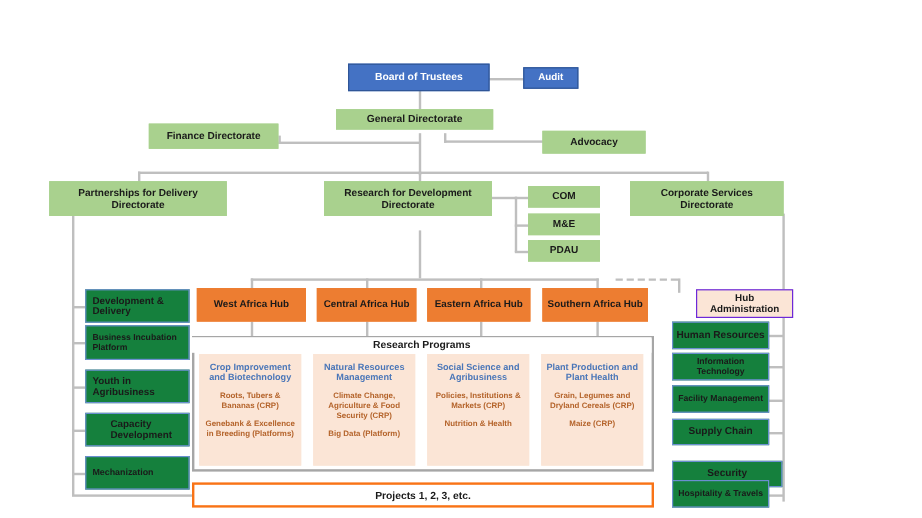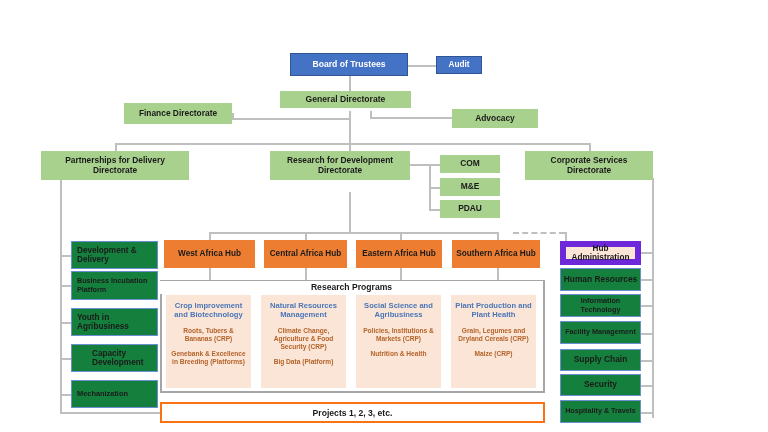--- a/index.html
+++ b/index.html
@@ -30,21 +30,21 @@
     line-height: 1.12;
     font-weight: bold;
     color: #1a1a1a;
     padding: 1px 2px;
     z-index: 5;
   }
   .blue   { background: #4472c4; color: #ffffff; border: 1px solid #2f5597; }
   .green  { background: #a9d18e; border: 1px solid #a9d18e; }
   .orange { background: #ed7d31; border: 1px solid #ed7d31; }
   .steel  { background: #15803d; border: 1px solid #6b8fd0; color: #1a1a1a; }
-  .peachbox { background: #fbe5d6; border: 6px solid #6d28d9; color: #1a1a1a; }
+  .peachbox { background: #fbe5d6; border: 1px solid #6d28d9; color: #1a1a1a; margin-left: 20px; }
 
   
   .ln {
     position: absolute;
     background: #bfbfbf;
     z-index: 1;
   }
   .lnh { height: 2px; }
   .lnv { width: 2px; }
   .dashed-h {
@@ -204,21 +204,21 @@
   <div class="node steel" style="left:71px; top:271px; width:87px; height:29px; font-size:7.2px; justify-content:flex-start; text-align:left; padding-left:5px;">Business Incubation Platform</div>
   <div class="node steel" style="left:71px; top:308px; width:87px; height:28px; font-size:8.2px; justify-content:flex-start; text-align:left; padding-left:5px;">Youth in Agribusiness</div>
   <div class="node steel" style="left:71px; top:344px; width:87px; height:28px; font-size:8.2px; justify-content:flex-start; text-align:left; padding-left:20px;">Capacity Development</div>
   <div class="node steel" style="left:71px; top:380px; width:87px; height:28px; font-size:7.4px; justify-content:flex-start; text-align:left; padding-left:5px;">Mechanization</div>
 
   <div class="node peachbox" style="left:560px; top:241px; width:81px; height:24px; font-size:8.2px;">Hub Administration</div>
   <div class="node steel" style="left:560px; top:268px; width:81px; height:23px; font-size:8.4px;">Human Resources</div>
   <div class="node steel" style="left:560px; top:294px; width:81px; height:23px; font-size:7.2px;">Information Technology</div>
   <div class="node steel" style="left:560px; top:321px; width:81px; height:23px; font-size:7.2px;">Facility Management</div>
   <div class="node steel" style="left:560px; top:349px; width:81px; height:22px; font-size:8.4px;">Supply Chain</div>
-  <div class="node steel" style="left:560px; top:374px; width:81px; height:22px; font-size:8.4px;">Security</div>
+  <div class="node steel" style="left:560px; top:384px; width:92px; height:22px; font-size:8.4px;">Security</div>
   <div class="node orange" style="left:164px; top:240px; width:91px; height:28px; font-size:8.2px;">West Africa Hub</div>
 
   <div class="node steel" style="left:560px; top:400px; width:81px; height:23px; font-size:7.2px;">Hospitality &amp; Travels</div>
   <div class="node orange" style="left:264px; top:240px; width:83px; height:28px; font-size:8.2px;">Central Africa Hub</div>
   <div class="node orange" style="left:356px; top:240px; width:86px; height:28px; font-size:8.2px;">Eastern Africa Hub</div>
   <div class="node orange" style="left:452px; top:240px; width:88px; height:28px; font-size:8.2px;">Southern Africa Hub</div>
 
   <div class="rp-band" style="left:160px; top:280px; width:385px; height:113px;"></div>
   <div class="rp-label" style="left:160px; top:281px; width:383px; height:13px; line-height:13px;">Research Programs</div>
 

